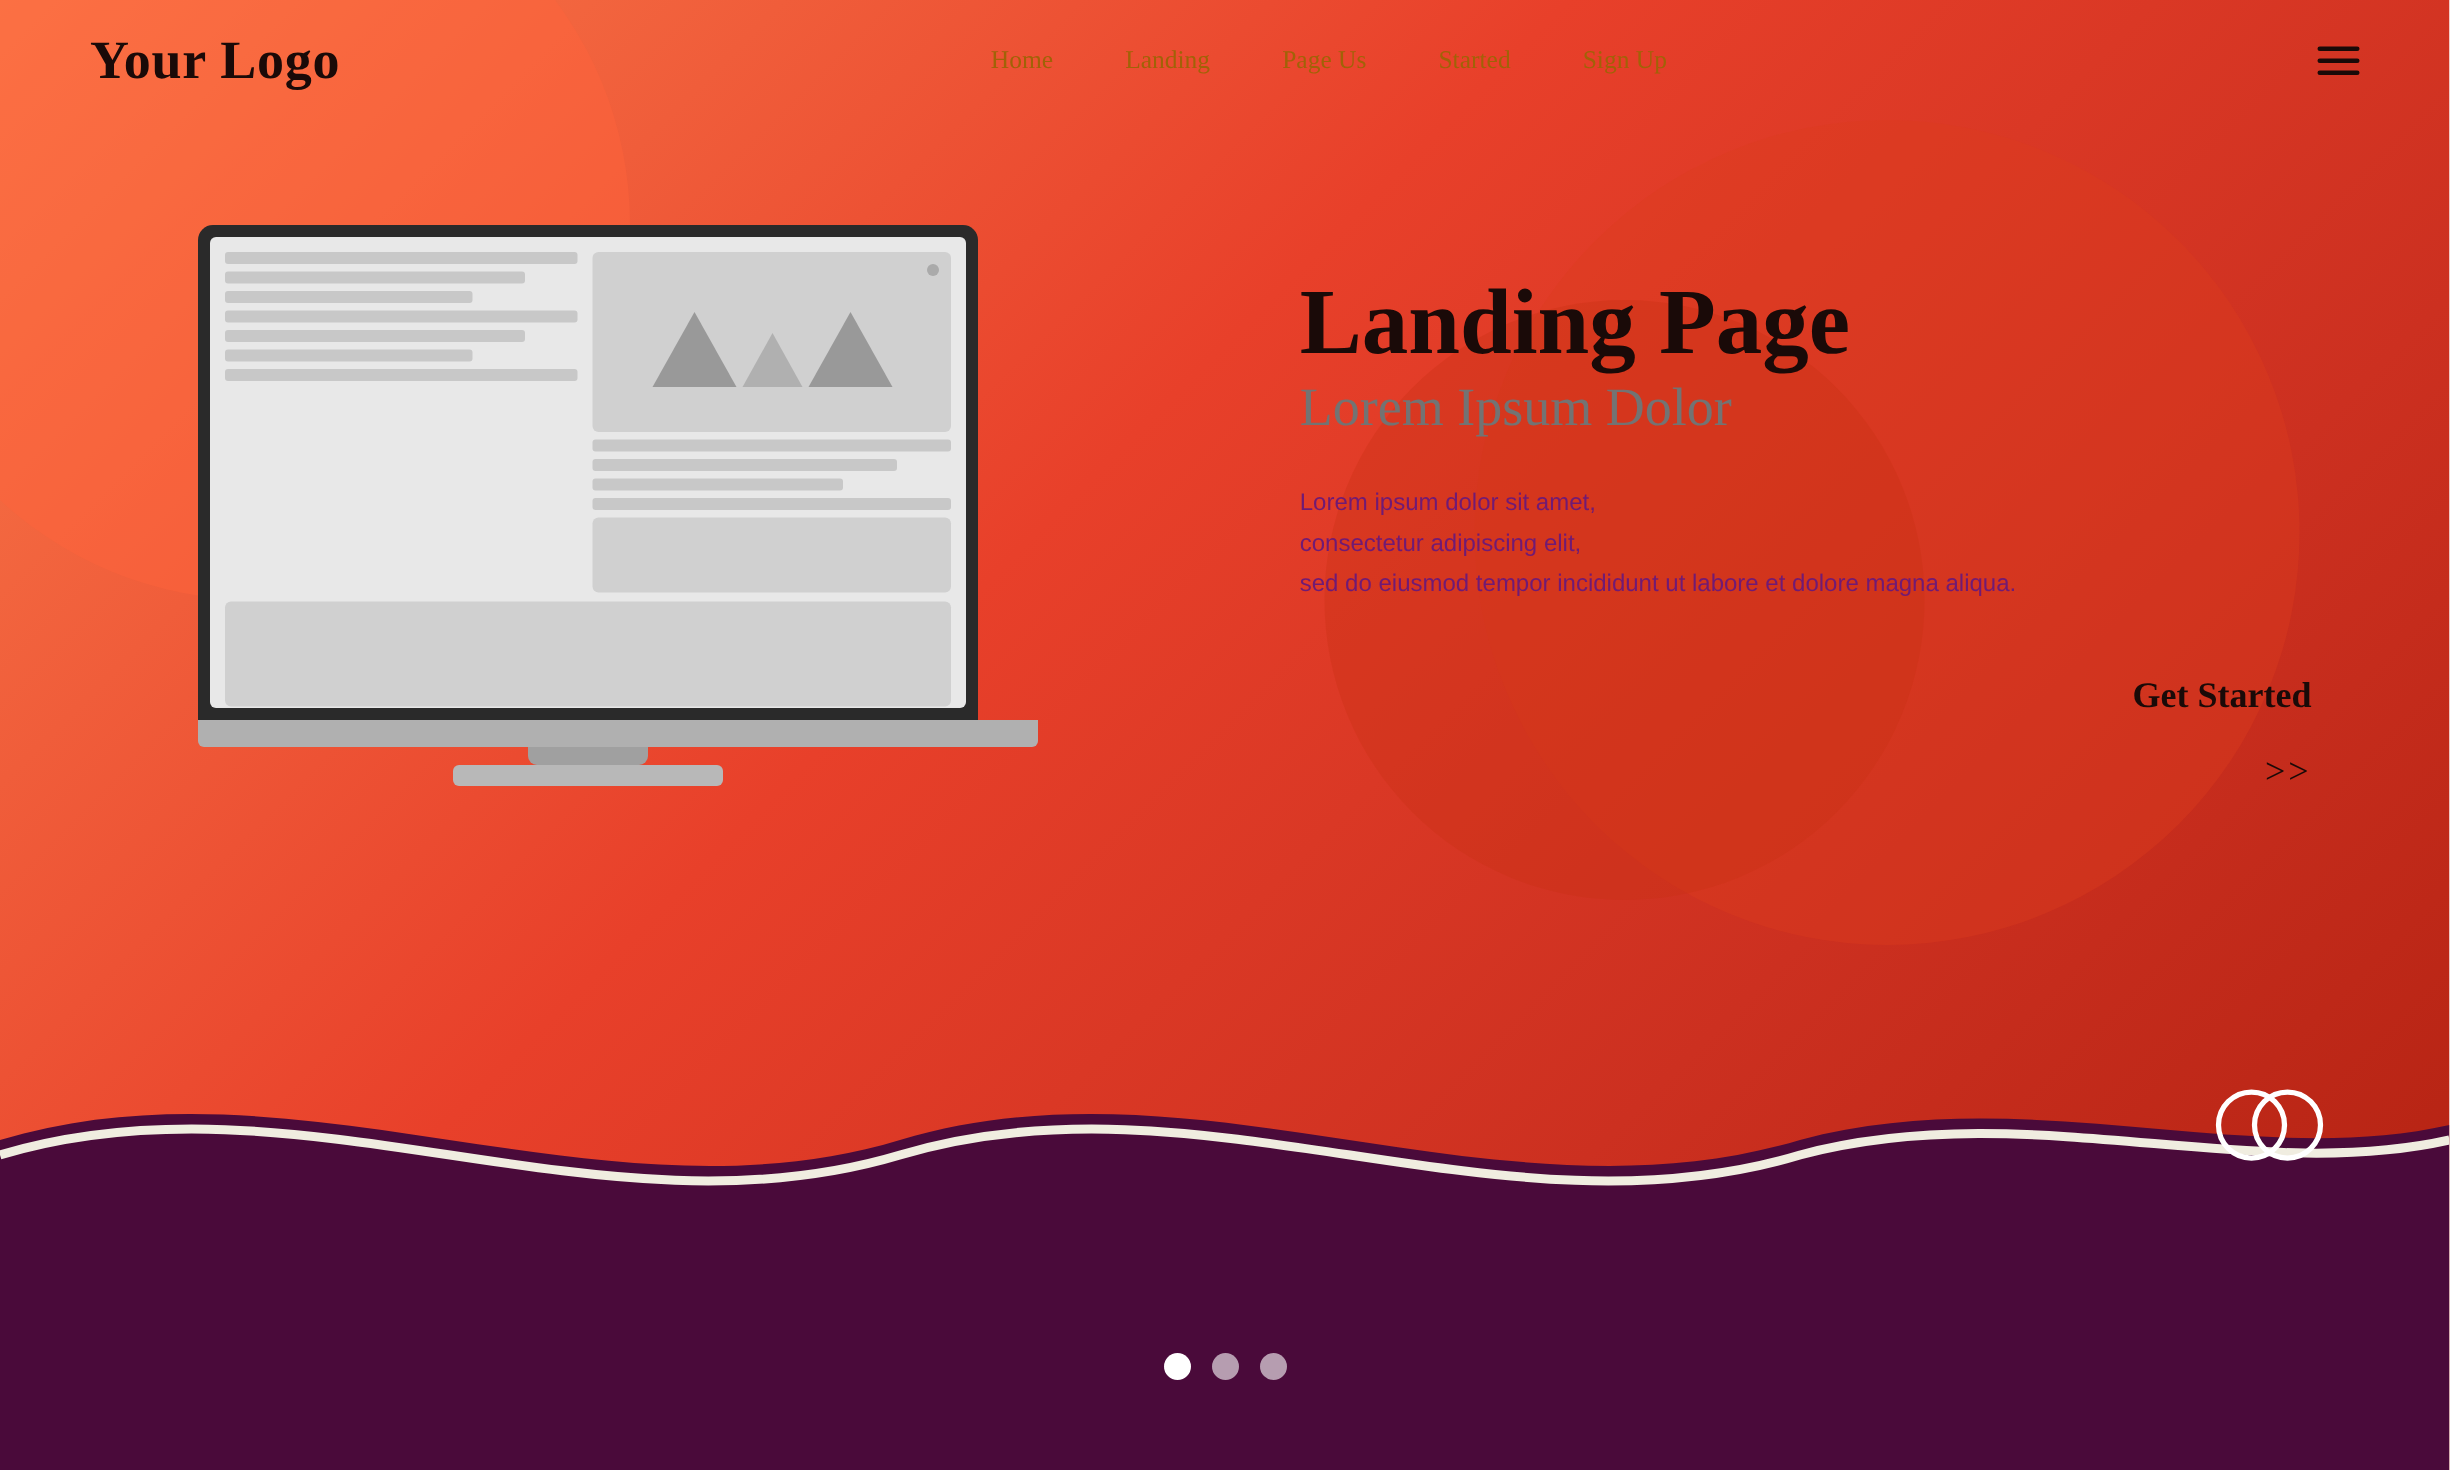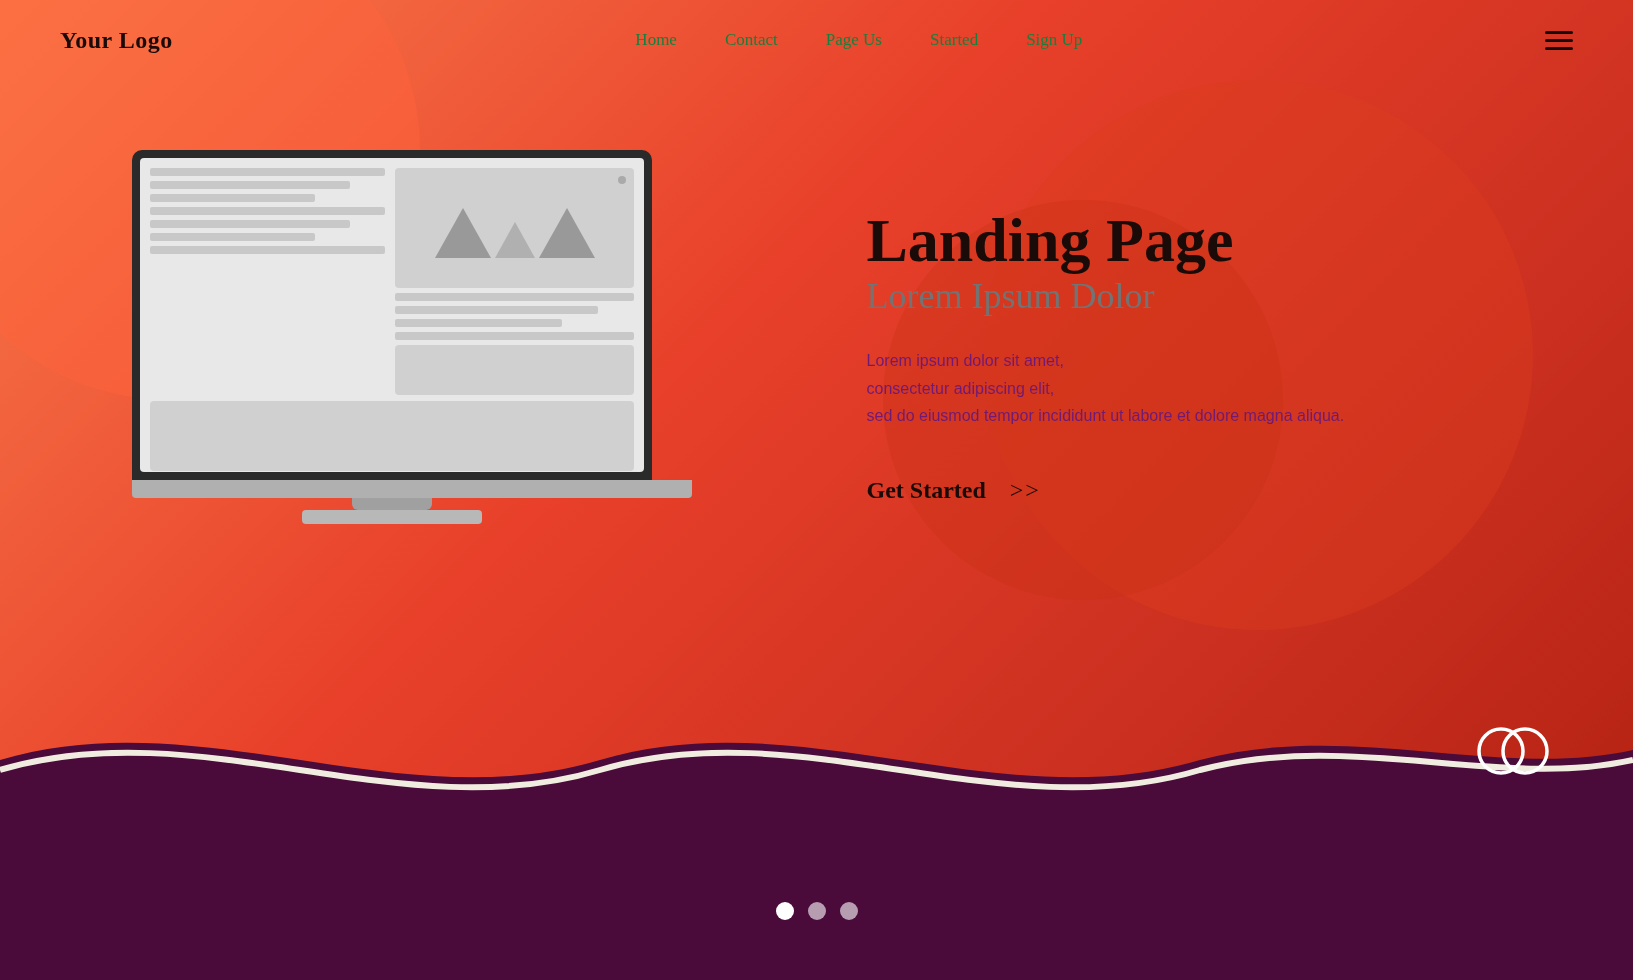--- a/index.html
+++ b/index.html
@@ -61,36 +61,36 @@
       width: 100%;
       height: 80px;
       display: flex;
       align-items: center;
       justify-content: space-between;
       padding: 0 60px;
       z-index: 10;
     }
 
     .logo {
-      font-size: 24px;
+      font-size: 36px;
       font-weight: bold;
       color: #1a0a08;
       letter-spacing: 0.5px;
     }
 
     .nav-links {
       display: flex;
       align-items: center;
       gap: 48px;
       list-style: none;
     }
 
     .nav-links li a {
       text-decoration: none;
-      color: #15803d;
+      color: #a16207;
       font-size: 17px;
       font-family: 'Georgia', serif;
     }
 
     .hamburger {
       display: flex;
       flex-direction: column;
       gap: 5px;
       cursor: pointer;
     }
@@ -288,20 +288,21 @@
       margin-top: 30px;
       line-height: 1.7;
       font-family: 'Arial', sans-serif;
     }
 
     .cta-area {
       display: flex;
       align-items: flex-end;
       gap: 24px;
       margin-top: 48px;
+      flex-direction: column;
     }
 
     .cta-text {
       font-size: 24px;
       font-weight: bold;
       color: #1a0a08;
       font-family: 'Georgia', serif;
     }
 
     .cta-arrow {
@@ -364,21 +365,21 @@
 <svg class="wave-svg" viewBox="0 0 1633 420" preserveAspectRatio="none" xmlns="http://www.w3.org/2000/svg">
 
   <path d="M0 200 C200 140, 400 260, 600 200 C800 140, 1000 260, 1200 200 C1350 160, 1500 220, 1633 190 L1633 420 L0 420 Z" fill="#4a0a3a"></path>
   <path d="M0 210 C200 150, 400 270, 600 210 C800 150, 1000 270, 1200 210 C1350 170, 1500 230, 1633 200" fill="none" stroke="#f0ede0" stroke-width="6"></path>
 </svg>
 
 <nav class="navbar">
   <div class="logo">Your Logo</div>
   <ul class="nav-links">
     <li><a href="#">Home</a></li>
-    <li><a href="#">Contact</a></li>
+    <li><a href="#">Landing</a></li>
     <li><a href="#">Page Us</a></li>
     <li><a href="#">Started</a></li>
     <li><a href="#">Sign Up</a></li>
   </ul>
   <div class="hamburger">
     <span></span>
     <span></span>
     <span></span>
   </div>
 </nav>

